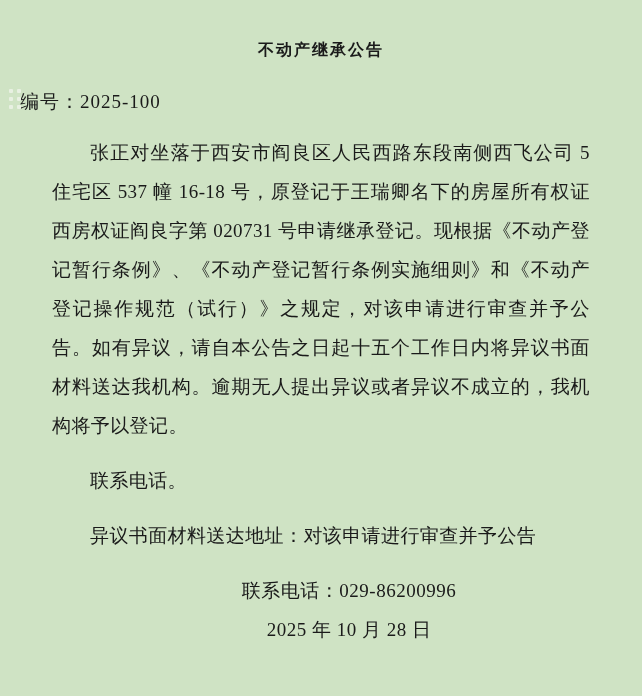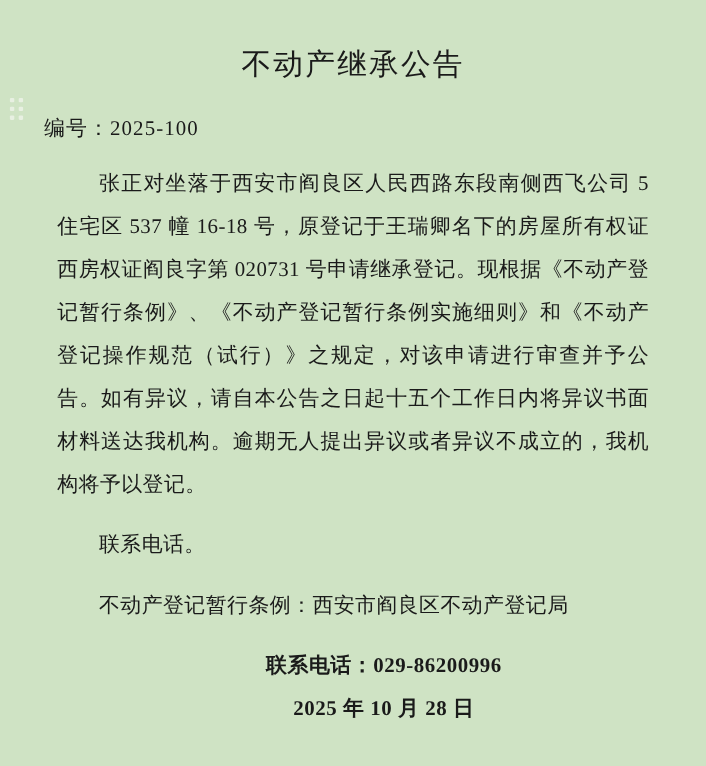--- a/index.html
+++ b/index.html
@@ -36,29 +36,29 @@
   }
   .drag-handle i {
     display: block;
     width: 4px;
     height: 4px;
     background: #e8f0e2;
     border-radius: 1px;
   }
   .doc-title {
     text-align: center;
-    font-size: 27px;
+    font-size: 16px;
     letter-spacing: 2px;
     padding-top: 40px;
-    font-weight: normal;
+    font-weight: bold;
     margin: 0;
   }
   .doc-number {
     font-size: 19px;
-    margin: 28px 0 0 40px;
+    margin: 28px 0 0 20px;
     letter-spacing: 1px;
   }
   .body-block {
     margin: 18px 36px 0 36px;
     font-size: 19px;
     line-height: 39px;
     text-align: justify;
     text-justify: inter-ideograph;
     letter-spacing: 0.4px;
   }
@@ -68,21 +68,20 @@
   }
   .para + .para {
     margin-top: 4px;
   }
   .sign-block {
     margin-top: 16px;
     text-align: center;
     font-size: 19px;
     line-height: 39px;
     letter-spacing: 0.5px;
-    font-weight: bold;
   }
   .sign-line {
     display: block;
     padding-left: 56px;
   }
 </style>
 </head>
 <body>
 
 <div class="page">
@@ -96,21 +95,21 @@
     <i></i>
   </div>
 
   <h1 class="doc-title">不动产继承公告</h1>
 
   <div class="doc-number">编号：2025-100</div>
 
   <div class="body-block">
     <p class="para">张正对坐落于西安市阎良区人民西路东段南侧西飞公司 5 住宅区 537 幢 16-18 号，原登记于王瑞卿名下的房屋所有权证西房权证阎良字第 020731 号申请继承登记。现根据《不动产登记暂行条例》、《不动产登记暂行条例实施细则》和《不动产登记操作规范（试行）》之规定，对该申请进行审查并予公告。如有异议，请自本公告之日起十五个工作日内将异议书面材料送达我机构。逾期无人提出异议或者异议不成立的，我机构将予以登记。</p>
     <p class="para">联系电话。</p>
-    <p class="para">不动产登记暂行条例：西安市阎良区不动产登记局</p>
+    <p class="para">异议书面材料送达地址：对该申请进行审查并予公告</p>
   </div>
 
   <div class="sign-block">
     <span class="sign-line">联系电话：029-86200996</span>
     <span class="sign-line">2025 年 10 月 28 日</span>
   </div>
 
 </div>
 
 </body></html>

